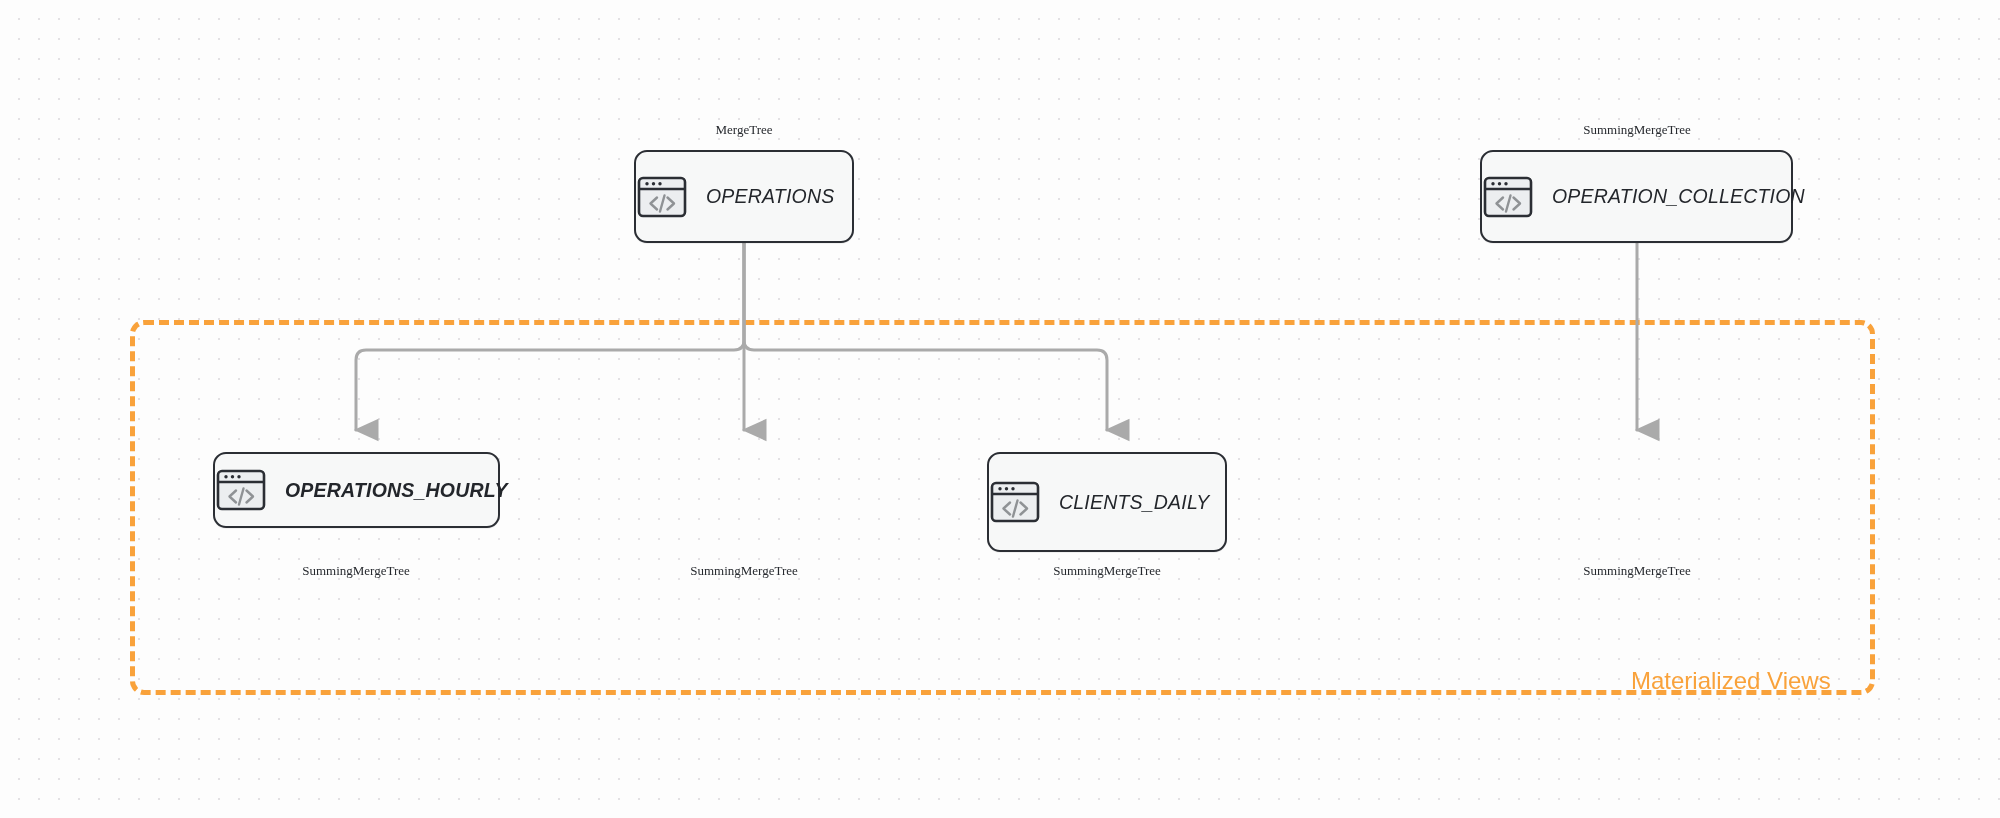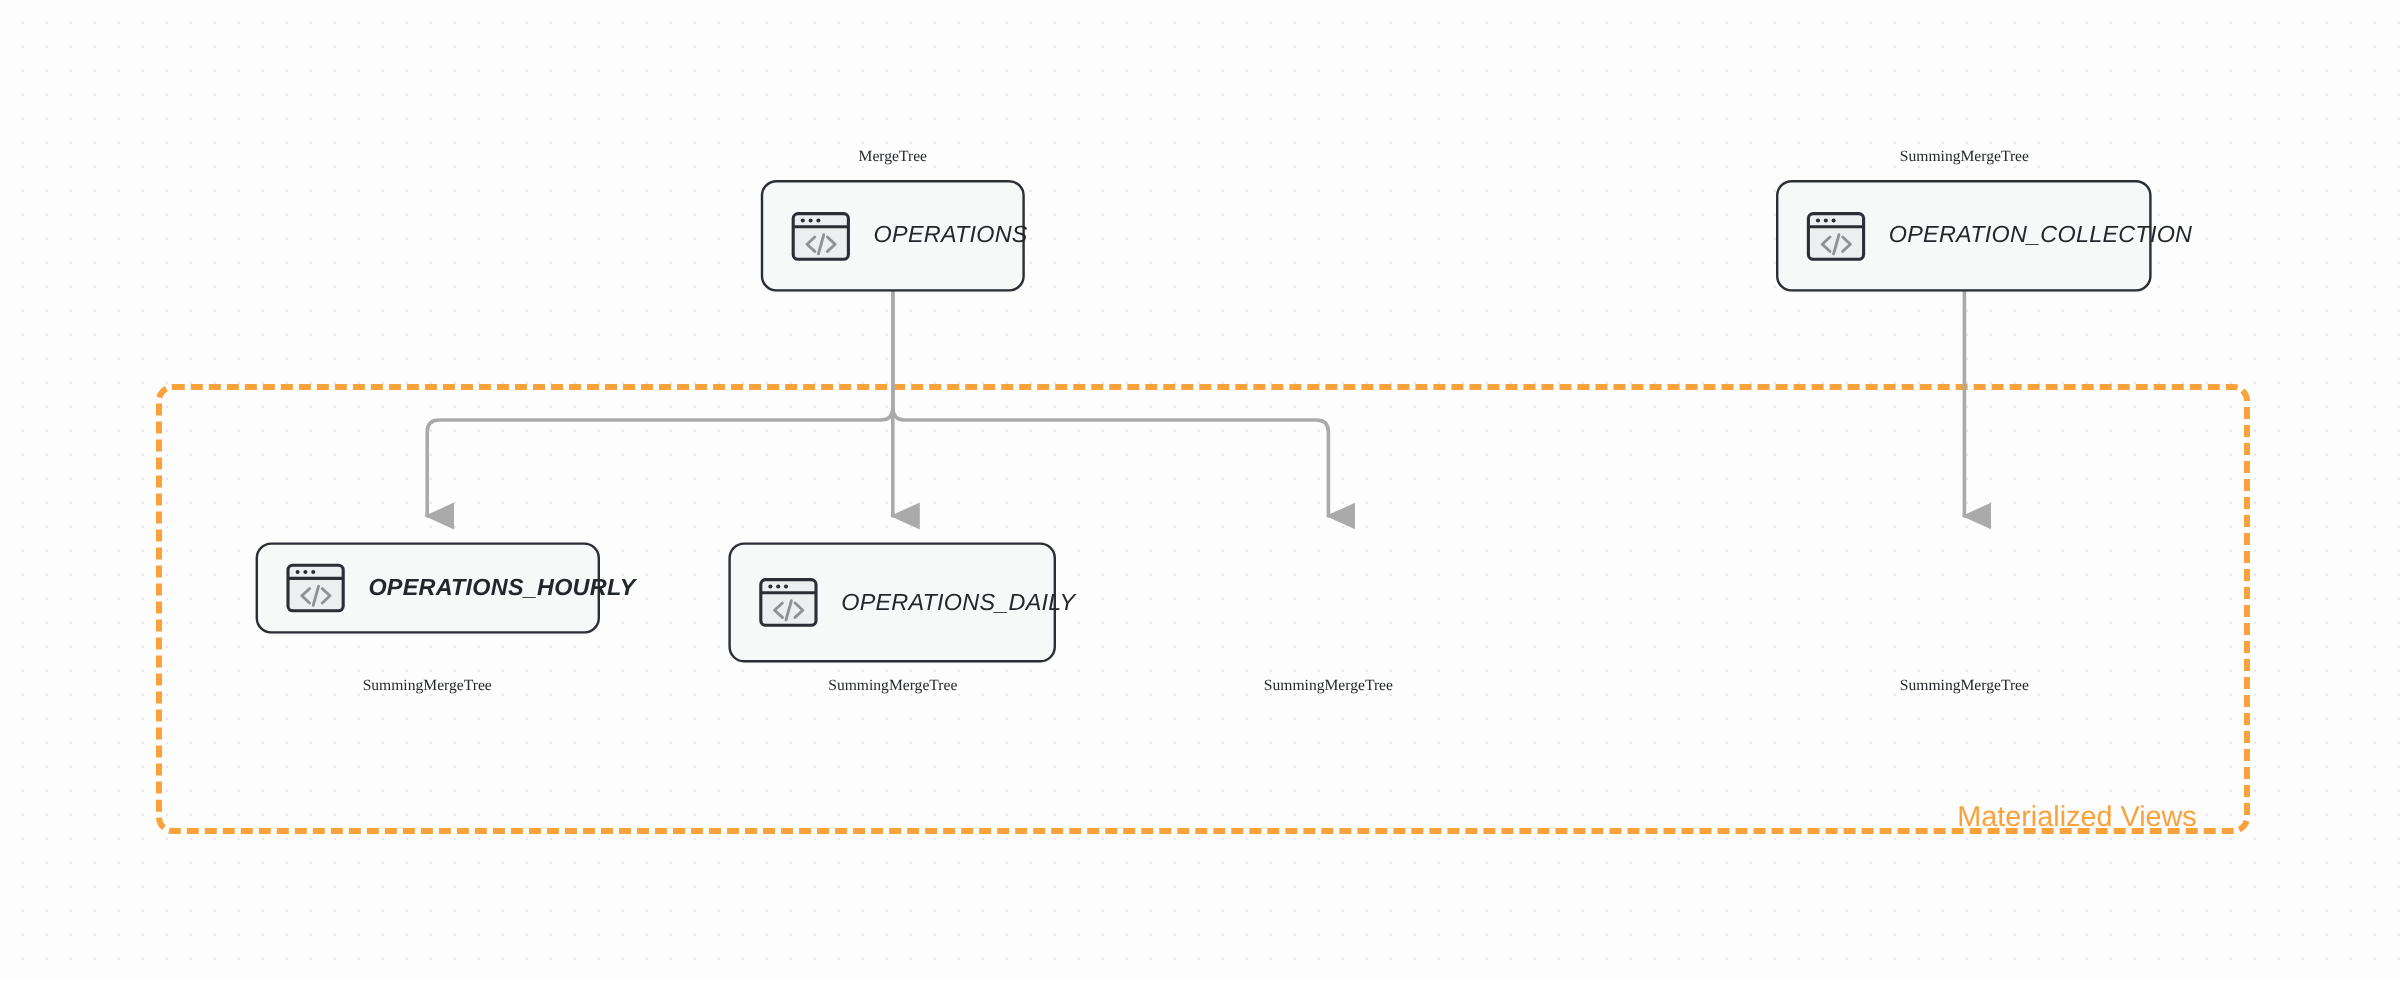--- a/index.html
+++ b/index.html
@@ -46,21 +46,20 @@
 
   
   .node {
     position: absolute;
     box-sizing: border-box;
     background: #f7f8f8;
     border: 2.6px solid #2b2e34;
     border-radius: 13px;
     display: flex;
     align-items: center;
-    padding-left: 22px;
     box-shadow: 0 1px 0 rgba(0,0,0,0.05);
   }
   .node-icon {
     flex: 0 0 auto;
     width: 52px;
     height: 46px;
     margin-right: 18px;
   }
   .node-label {
     font-family: "Liberation Sans", sans-serif;
@@ -142,32 +141,32 @@
       <circle cx="17.5" cy="9.7" r="1.7" fill="#2b2e34"></circle>
       <circle cx="24" cy="9.7" r="1.7" fill="#2b2e34"></circle>
       <path d="M 21 23.5 L 14.5 29.5 L 21 35.5" stroke="#8f9295" stroke-width="2.4" fill="none" stroke-linecap="round" stroke-linejoin="round"></path>
       <path d="M 31.5 23.5 L 38 29.5 L 31.5 35.5" stroke="#8f9295" stroke-width="2.4" fill="none" stroke-linecap="round" stroke-linejoin="round"></path>
       <path d="M 28.5 21.5 L 24 37.5" stroke="#8f9295" stroke-width="2.4" fill="none" stroke-linecap="round"></path>
     </svg>
     <span class="node-label">OPERATIONS_HOURLY</span>
   </div>
   <div class="engine-label" style="left:356px; top:563px;">SummingMergeTree</div>
 
-  <div class="node" style="left:607px; top:452px; width:273px; height:100px;">
+  <div class="engine-label" style="left:744px; top:563px;">SummingMergeTree</div>
+
+  <div class="node" style="left:987px; top:452px; width:240px; height:100px;">
     <svg class="node-icon" viewBox="0 0 52 46">
       <rect x="3" y="4" width="46" height="38" rx="4" ry="4" fill="#eceef0" stroke="#2b2e34" stroke-width="2.6"></rect>
       <path d="M 3 15 L 49 15" stroke="#2b2e34" stroke-width="2.6" fill="none"></path>
       <circle cx="11" cy="9.7" r="1.7" fill="#2b2e34"></circle>
       <circle cx="17.5" cy="9.7" r="1.7" fill="#2b2e34"></circle>
       <circle cx="24" cy="9.7" r="1.7" fill="#2b2e34"></circle>
       <path d="M 21 23.5 L 14.5 29.5 L 21 35.5" stroke="#8f9295" stroke-width="2.4" fill="none" stroke-linecap="round" stroke-linejoin="round"></path>
       <path d="M 31.5 23.5 L 38 29.5 L 31.5 35.5" stroke="#8f9295" stroke-width="2.4" fill="none" stroke-linecap="round" stroke-linejoin="round"></path>
       <path d="M 28.5 21.5 L 24 37.5" stroke="#8f9295" stroke-width="2.4" fill="none" stroke-linecap="round"></path>
     </svg>
-    <span class="node-label">OPERATIONS_DAILY</span>
+    <span class="node-label">CLIENTS_DAILY</span>
   </div>
-  <div class="engine-label" style="left:744px; top:563px;">SummingMergeTree</div>
-
   <div class="engine-label" style="left:1107px; top:563px;">SummingMergeTree</div>
 
   <div class="engine-label" style="left:1637px; top:563px;">SummingMergeTree</div>
 
 </div>
 
 </body></html>

